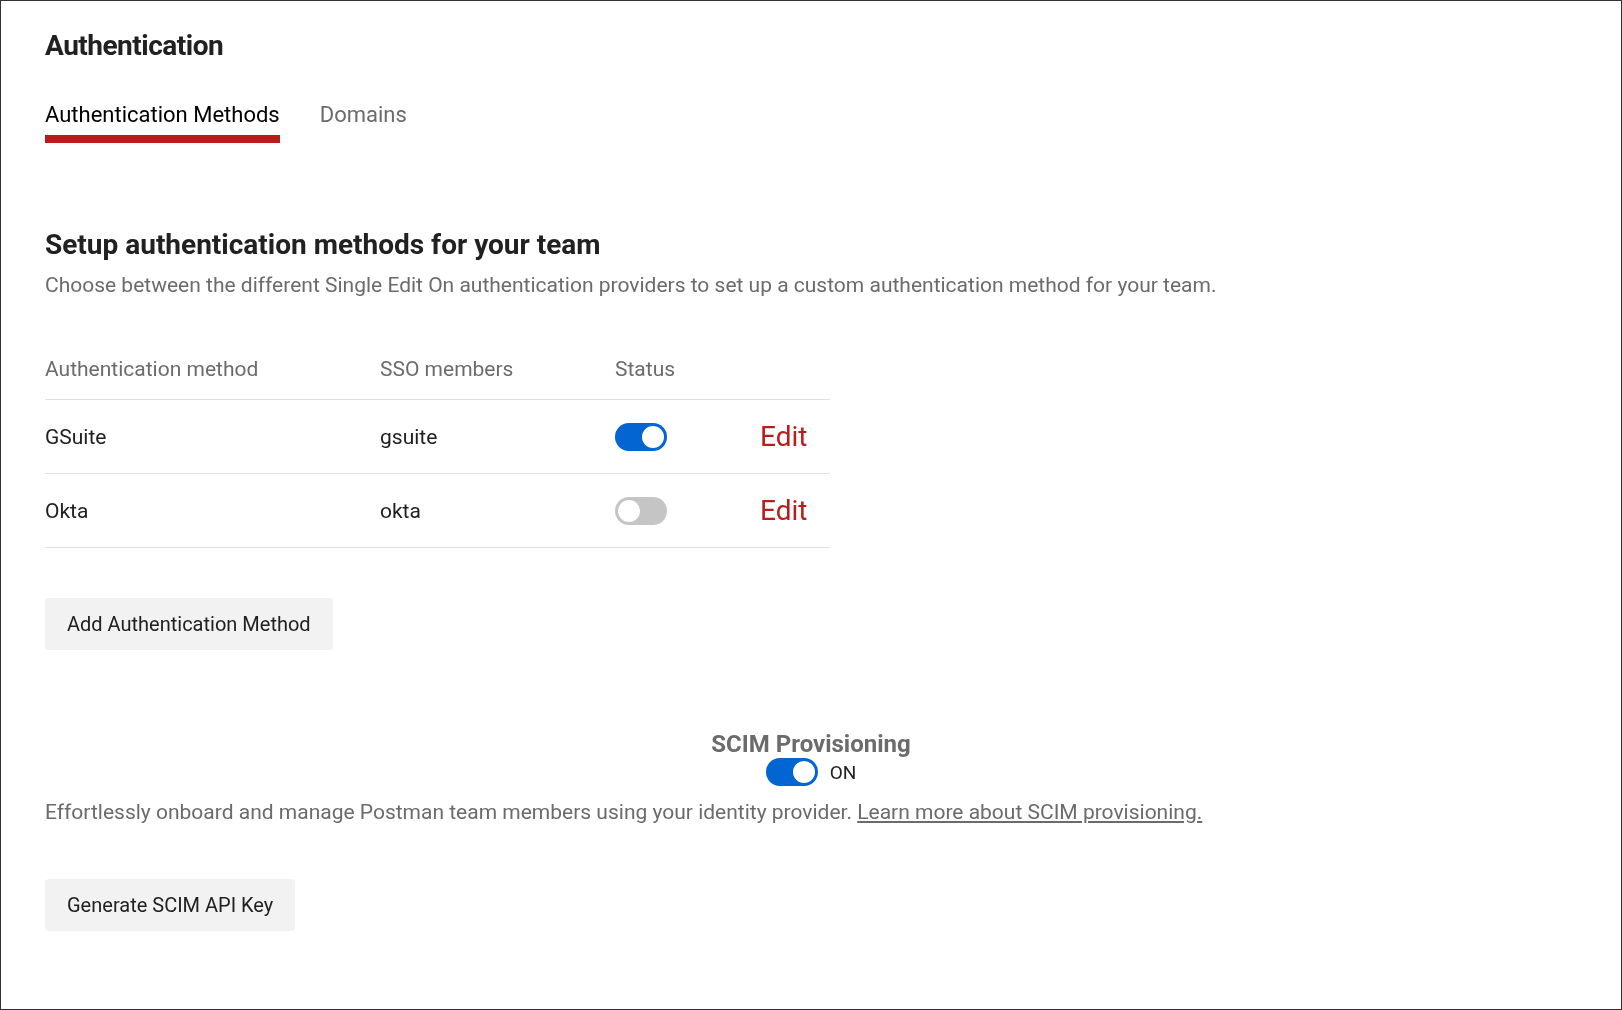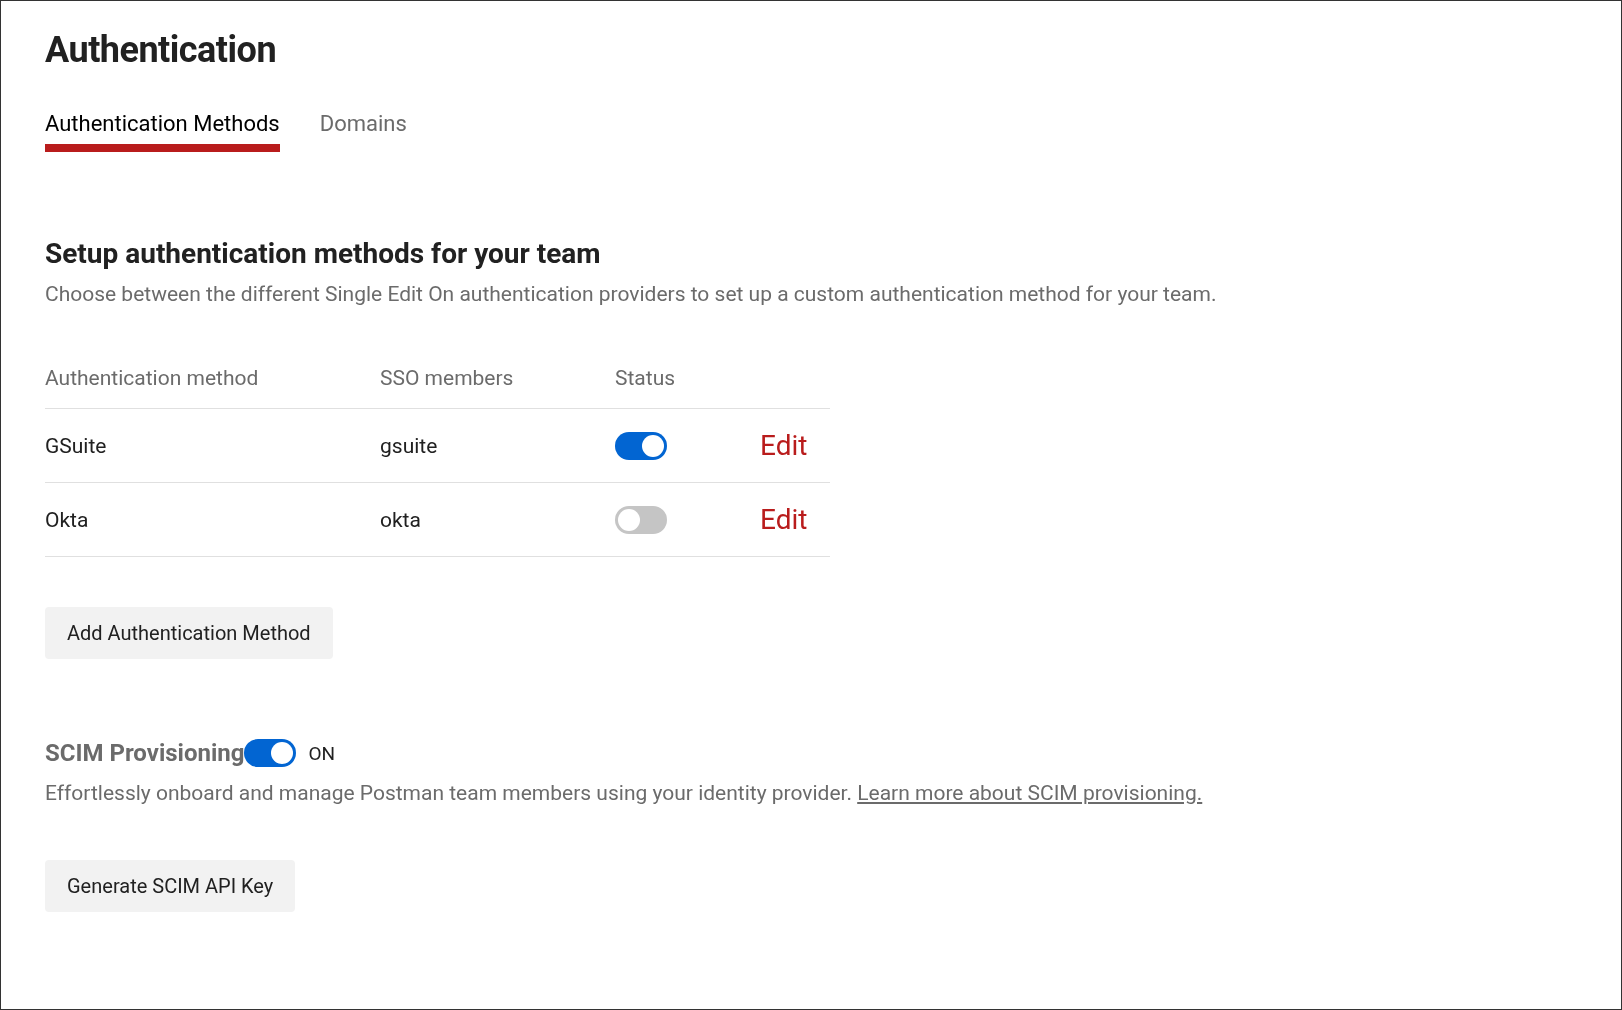--- a/index.html
+++ b/index.html
@@ -12,21 +12,21 @@
       background: #fff;
       color: #212121;
     }
     .container {
       border: 1px solid #333;
       width: 1622px;
       height: 1010px;
       padding: 28px 44px;
     }
     .page-title {
-      font-size: 36px;
+      font-size: 28px;
       font-weight: 700;
       margin-bottom: 40px;
       letter-spacing: -0.5px;
     }
     .tabs {
       display: flex;
       gap: 40px;
       margin-bottom: 85px;
     }
     .tab {
@@ -117,23 +117,24 @@
       font-size: 20px;
       color: #212121;
       cursor: pointer;
       font-family: inherit;
     }
     .scim-section {
       margin-top: 80px;
     }
     .scim-header {
       display: flex;
-      justify-content: flex-start;
+      justify-content: flex-end;
       align-items: center;
       margin-bottom: 14px;
+      flex-direction: column;
     }
     .scim-title {
       font-size: 24px;
       font-weight: 700;
       color: #6b6b6b;
     }
     .scim-toggle-wrap {
       display: flex;
       align-items: center;
       gap: 12px;

